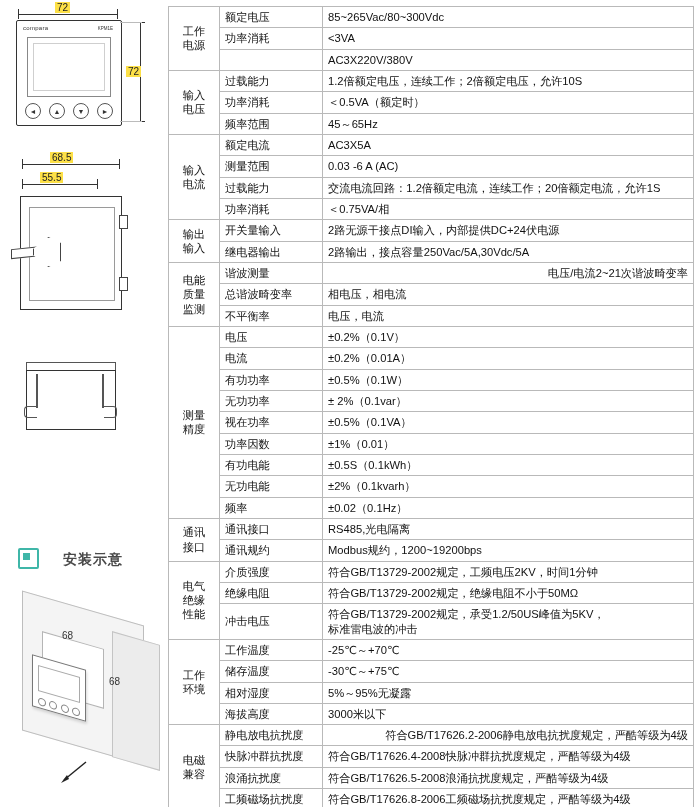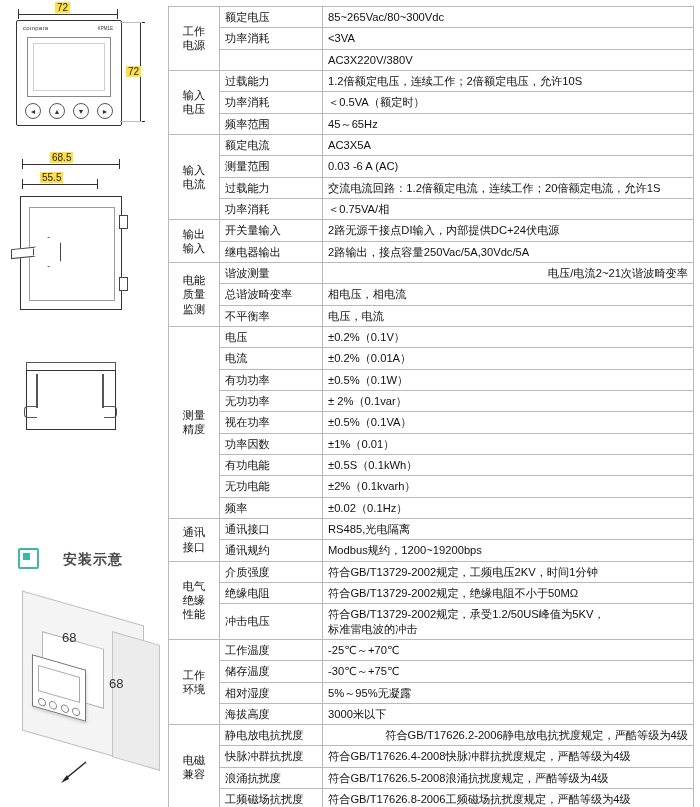--- a/index.html
+++ b/index.html
@@ -113,21 +113,21 @@
     background:#fff;border:1px solid #b5b5b5;transform:skewY(16deg);
   }
   .iso-meter{
     position:absolute;left:24px;top:78px;width:52px;height:50px;
     background:#fff;border:1px solid #777;transform:skewY(16deg);
     box-shadow:1px 2px 3px rgba(0,0,0,.15);
   }
   .iso-meter .m-scr{position:absolute;left:5px;top:8px;right:5px;height:24px;border:1px solid #aaa;}
   .iso-meter .m-btns{position:absolute;left:5px;bottom:4px;right:5px;height:6px;display:flex;justify-content:space-between;}
   .iso-meter .m-btns i{width:6px;height:6px;border:1px solid #888;border-radius:50%;display:block;}
-  .iso-dim{position:absolute;font-size:13px;color:#333;}
+  .iso-dim{position:absolute;font-size:10px;color:#333;}
 
   
   table.spec{
     position:absolute;left:168px;top:6px;width:526px;
     border-collapse:collapse;
     table-layout:fixed;
   }
   table.spec td{
     border:1px solid #b9b9b9;
     padding:3px 5px;

